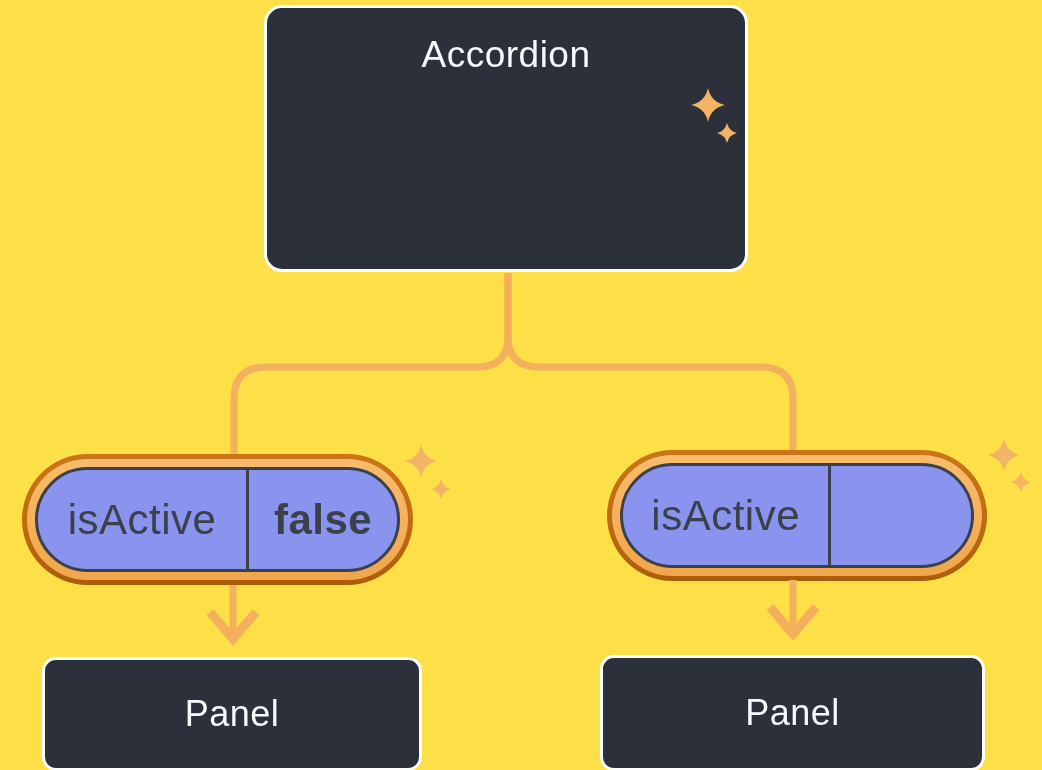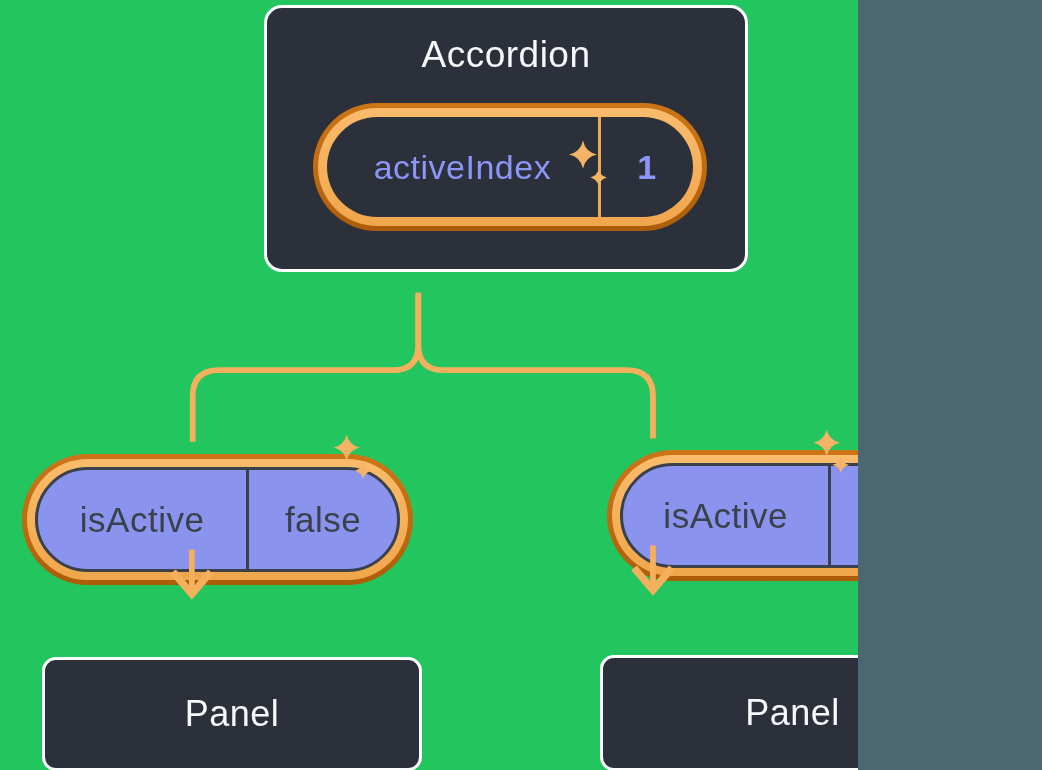--- a/index.html
+++ b/index.html
@@ -1,17 +1,17 @@
 <!DOCTYPE html>
 <html><head>
 <meta charset="utf-8">
 <style>
   html,body{margin:0;padding:0;background:#4B6771;}
   .stage{
-    position:relative;width:858px;height:770px;background:#22c55e;
+    position:relative;width:1042px;height:770px;background:#fde047;
     font-family:"Liberation Sans",sans-serif;overflow:hidden;
   }
   .node{
     position:absolute;background:#2B303B;border:3px solid #FFFFFF;
     box-sizing:border-box;z-index:1;
   }
   .accordion-node{left:264px;top:5px;width:484px;height:267px;border-radius:18px;}
   .node-title{
     text-align:center;margin-top:26px;font-size:37px;font-weight:500;
     color:#F7F8FA;letter-spacing:.5px;
@@ -45,44 +45,35 @@
   .state-pill .pill-inner{background:#2B303B;}
   .state-pill .cell-name{flex:0 0 74%;color:#8C96F7;}
   .state-pill .vdiv{background:#EDA94F;}
   .state-pill .cell-value{flex:1;color:#8C96F7;font-weight:bold;}
 
   
   .prop-pill .pill-mid{padding:8px;}
   .prop-pill .pill-inner{background:#8A93EE;border:3px solid #3A414B;}
   .prop-left{left:22px;top:454px;width:391px;height:131px;}
   .prop-right{left:607px;top:450px;width:380px;height:131px;}
-  .prop-pill .cell{color:#3A414B;font-size:35px;}
+  .prop-pill .cell{color:#3A414B;font-size:42px;}
   .prop-pill .cell-name{flex:0 0 58%;}
   .prop-right .cell-name{flex:0 0 59%;}
   .prop-pill .vdiv{background:#3A414B;}
-  .prop-pill .cell-value{flex:1;font-weight:normal;text-align:center;}
+  .prop-pill .cell-value{flex:1;font-weight:bold;text-align:center;}
 
   .overlay{position:absolute;left:0;top:0;width:100%;height:100%;z-index:3;pointer-events:none;}
 </style>
 </head>
 <body>
 
 <div class="stage">
 
   <div class="node accordion-node">
     <div class="node-title">Accordion</div>
-    <div class="pill state-pill">
-      <div class="pill-mid">
-        <div class="pill-inner">
-          <div class="cell cell-name">activeIndex</div>
-          <div class="vdiv"></div>
-          <div class="cell cell-value">1</div>
-        </div>
-      </div>
-    </div>
   </div>
 
   <div class="pill prop-pill prop-left">
     <div class="pill-mid">
       <div class="pill-inner">
         <div class="cell cell-name">isActive</div>
         <div class="vdiv"></div>
         <div class="cell cell-value">false</div>
       </div>
     </div>

